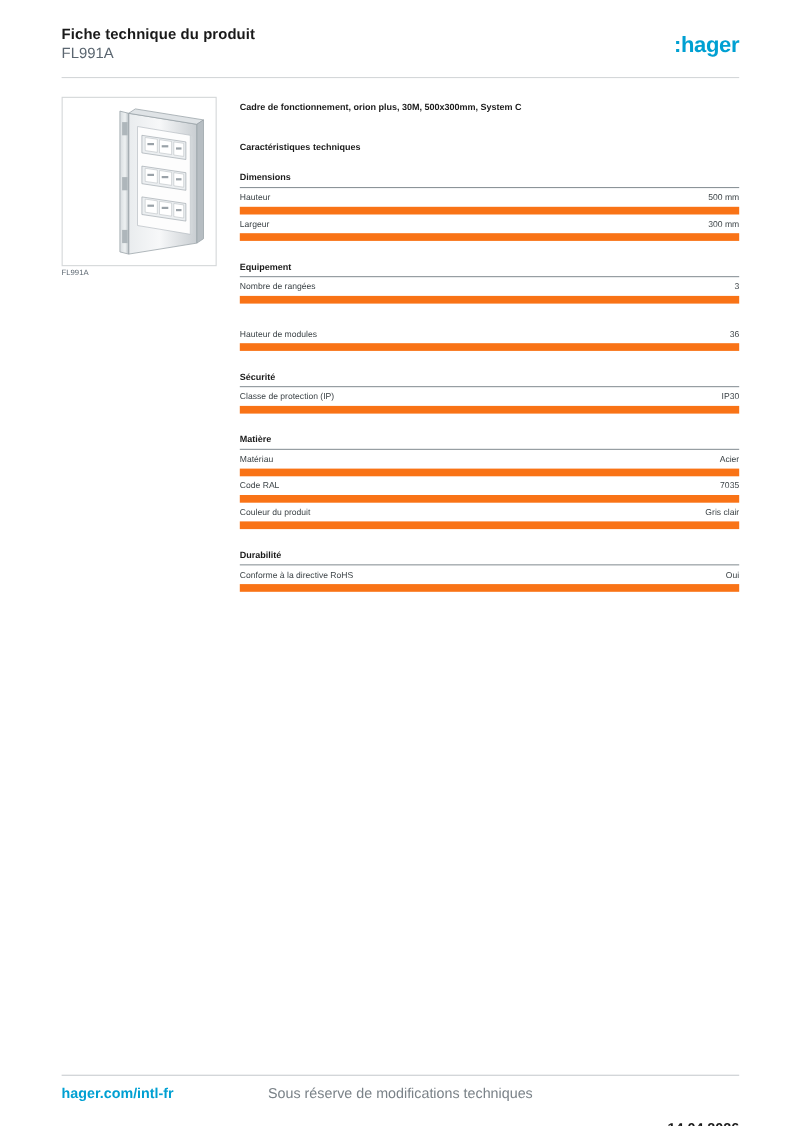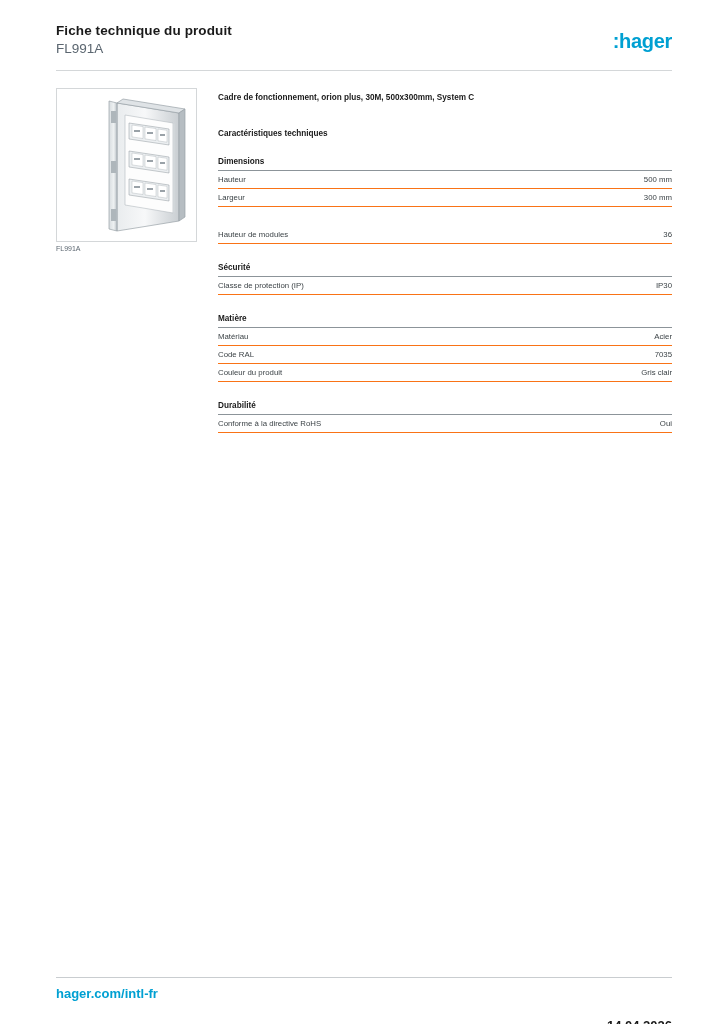--- a/index.html
+++ b/index.html
@@ -113,21 +113,21 @@
     padding-bottom: 4px;
     border-bottom: 1px solid #8c9499;
   }
   .row {
     display: flex;
     justify-content: space-between;
     align-items: center;
     font-size: 7.8px;
     color: #3c4347;
     padding: 4px 0 3px 0;
-    border-bottom: 1px solid #f97316;
+    border-bottom: 7px solid #f97316;
     line-height: 10px;
   }
   .row .label { text-align: left; }
   .row .value { text-align: right; }
 
   
   .footer-rule {
     position: absolute;
     left: 56px;
     right: 52px;
@@ -243,20 +243,27 @@
       <div class="row">
         <span class="label">Hauteur</span>
         <span class="value">500 mm</span>
       </div>
       <div class="row">
         <span class="label">Largeur</span>
         <span class="value">300 mm</span>
       </div>
     </div>
 
+    <div class="group">
+      <div class="group-title">Equipement</div>
+      <div class="row">
+        <span class="label">Nombre de rangées</span>
+        <span class="value">3</span>
+      </div>
+    </div>
 
     <div class="group">
       <div class="row">
         <span class="label">Hauteur de modules</span>
         <span class="value">36</span>
       </div>
     </div>
 
     <div class="group">
       <div class="group-title">Sécurité</div>
@@ -287,16 +294,17 @@
       <div class="row">
         <span class="label">Conforme à la directive RoHS</span>
         <span class="value">Oui</span>
       </div>
     </div>
   </div>
 
   <div class="footer-rule"></div>
   <div class="footer">
     <span class="footer-left">hager.com/intl-fr</span>
+    <span class="footer-center">Sous réserve de modifications techniques</span>
     <span class="footer-right">14.04.2026</span>
   </div>
 
 </div>
 
 </body></html>

